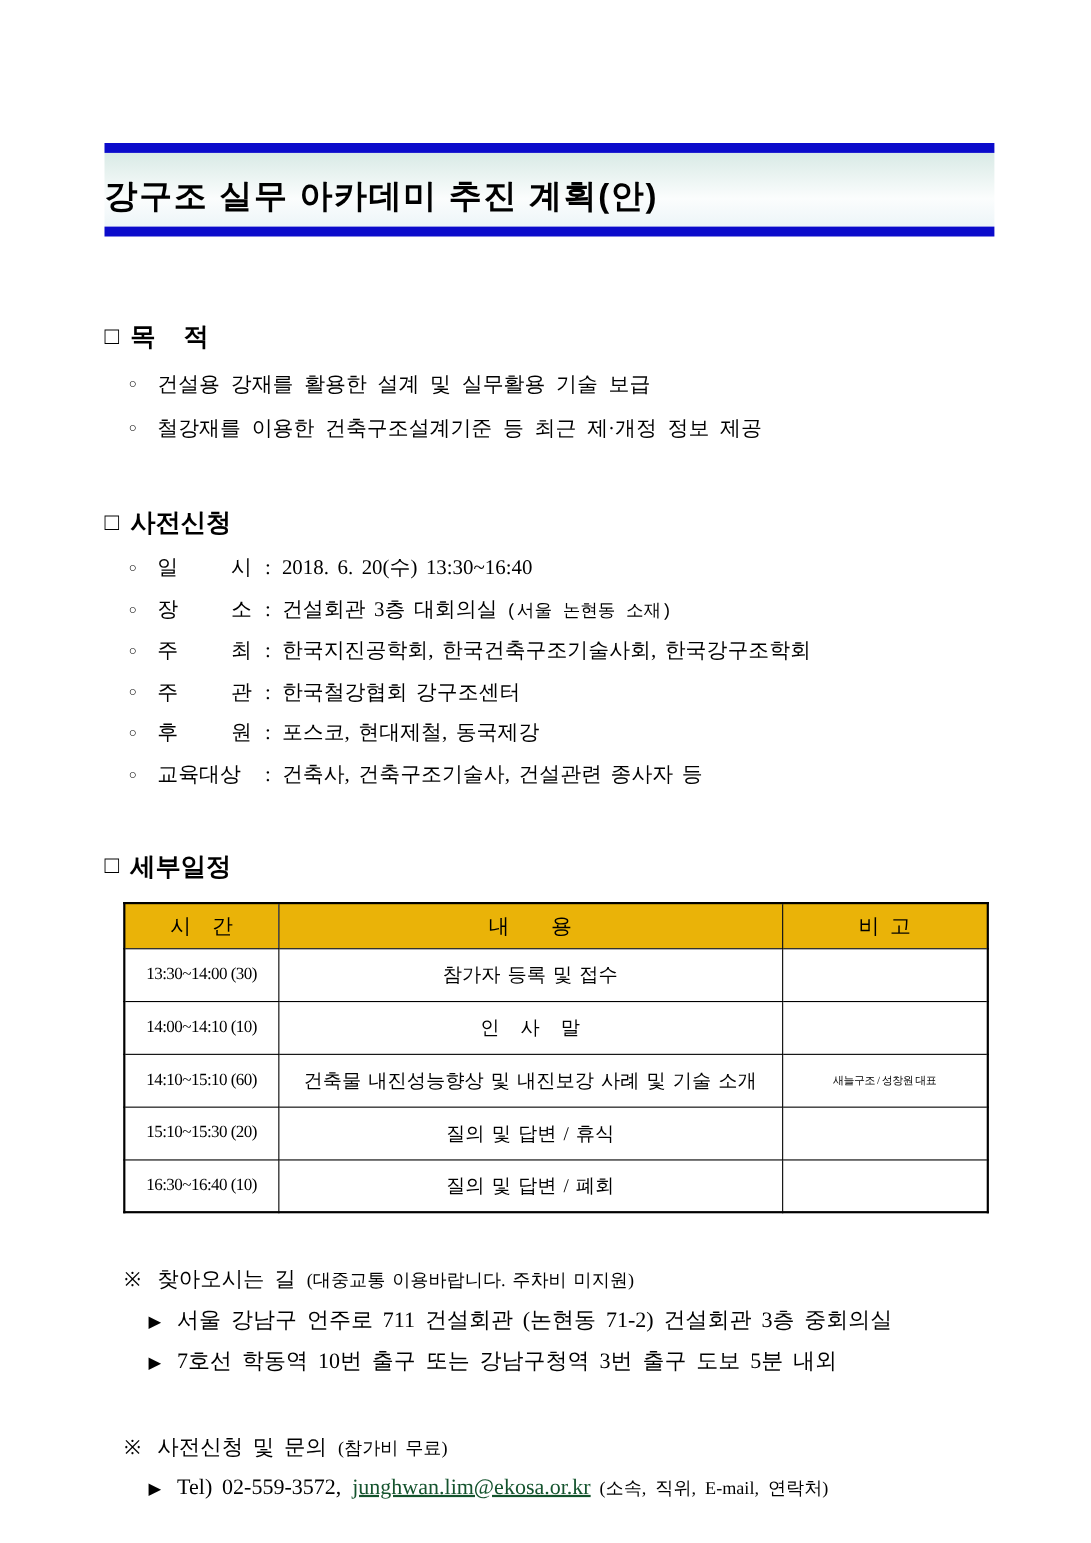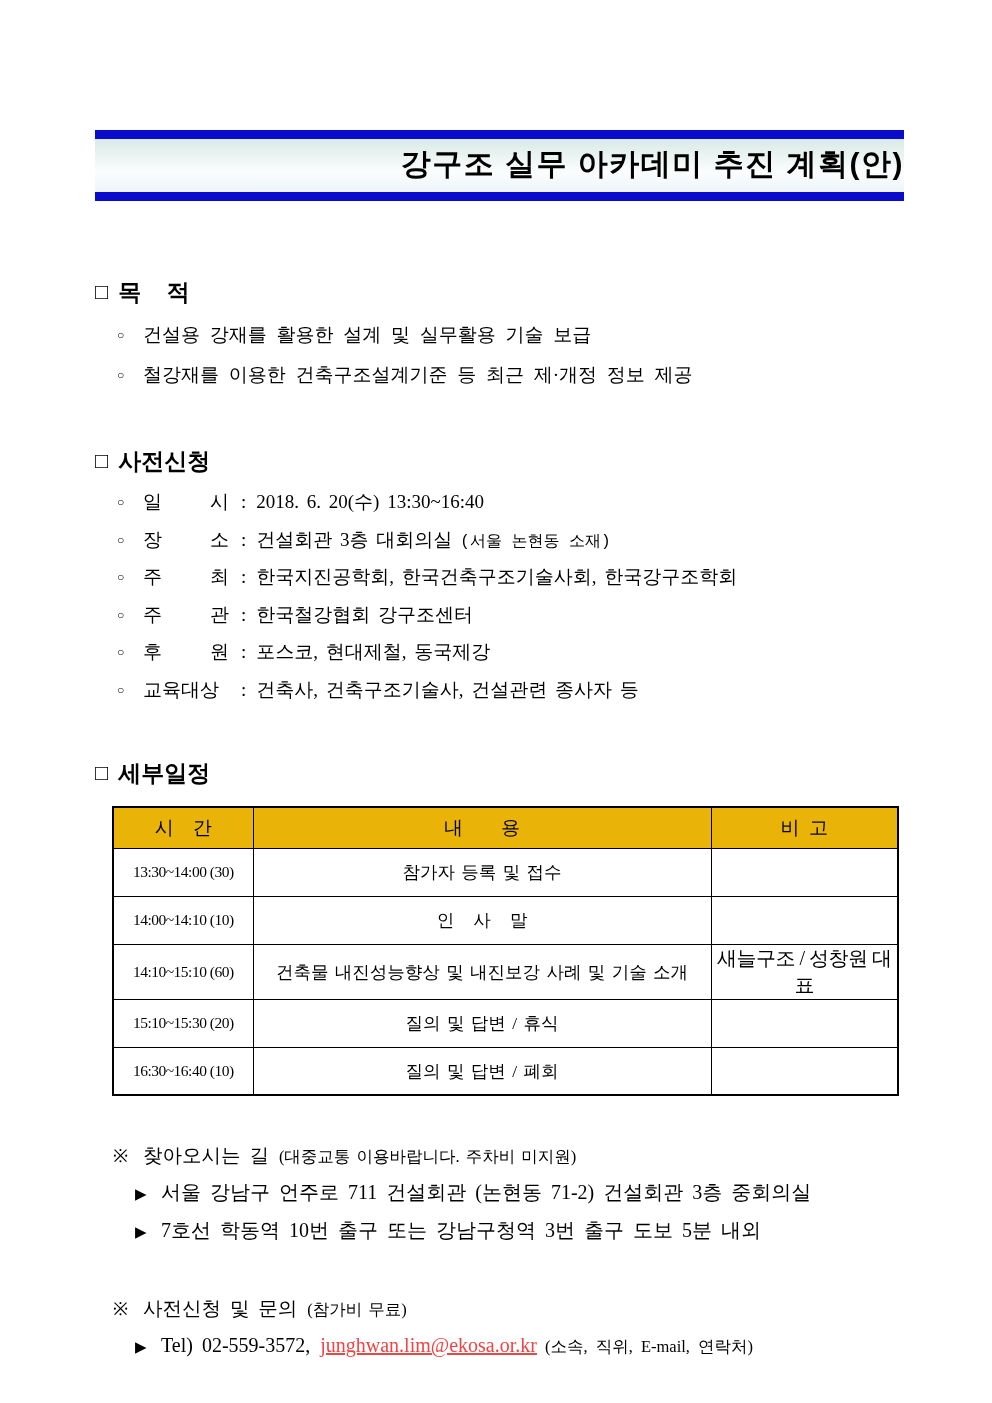--- a/index.html
+++ b/index.html
@@ -13,22 +13,22 @@
   .page { width: 992px; height: 1403px; position: relative; }
   .content { padding: 0 88px 0 95px; }
   .pre { white-space: pre-wrap; }
 
   
   .banner {
     margin-top: 130px;
     border-top: 9px solid #0b0bcb;
     border-bottom: 9px solid #0b0bcb;
     background: linear-gradient(180deg, #d9eae6 0%, #fbfdfd 62%, #edf5f8 100%);
-    text-align: right;
-    padding: 5px 0 7px 0;
+    text-align: left;
+    padding: 19px 0 7px 0;
   }
   .banner-title {
     font-family: "Liberation Sans", "DejaVu Sans", sans-serif;
     font-weight: bold;
     font-size: 30px;
     letter-spacing: 1.5px;
     color: #000;
   }
 
   
@@ -110,21 +110,21 @@
     background: #eab308;
     font-weight: normal;
     font-size: 19px;
     height: 41px;
   }
   .sched-table td { height: 48px; }
   .col-time  { width: 140px; }
   .col-note  { width: 187px; }
   .cell-time { font-size: 15.5px; letter-spacing: -0.5px; }
   .cell-content { font-size: 17.5px; word-spacing: 2px; }
-  .cell-note { font-size: 20px; letter-spacing: -0.5px; }
+  .cell-note { font-size: 10px; letter-spacing: -0.5px; }
 
   
   .ref-block { padding-left: 18px; }
   .b-directions { margin-top: 46px; }
   .b-contact { margin-top: 40px; }
   .ref-title-line {
     display: flex;
     align-items: baseline;
     font-size: 19.5px;
     word-spacing: 4px;
@@ -139,21 +139,21 @@
     word-spacing: 4px;
     height: 38px;
   }
   .tri-item .tri {
     font-size: 15px;
     width: 26px;
     flex: 0 0 26px;
   }
   .tel-line { margin-top: 12px; height: 40px; }
   .email-link {
-    color: #ef4444;
+    color: #14532d;
     text-decoration: underline;
     font-size: 20px;
     word-spacing: normal;
   }
   .tel-note { font-size: 16.5px; margin-left: 8px; }
 </style>
 </head>
 <body>
 
 <div class="page">

